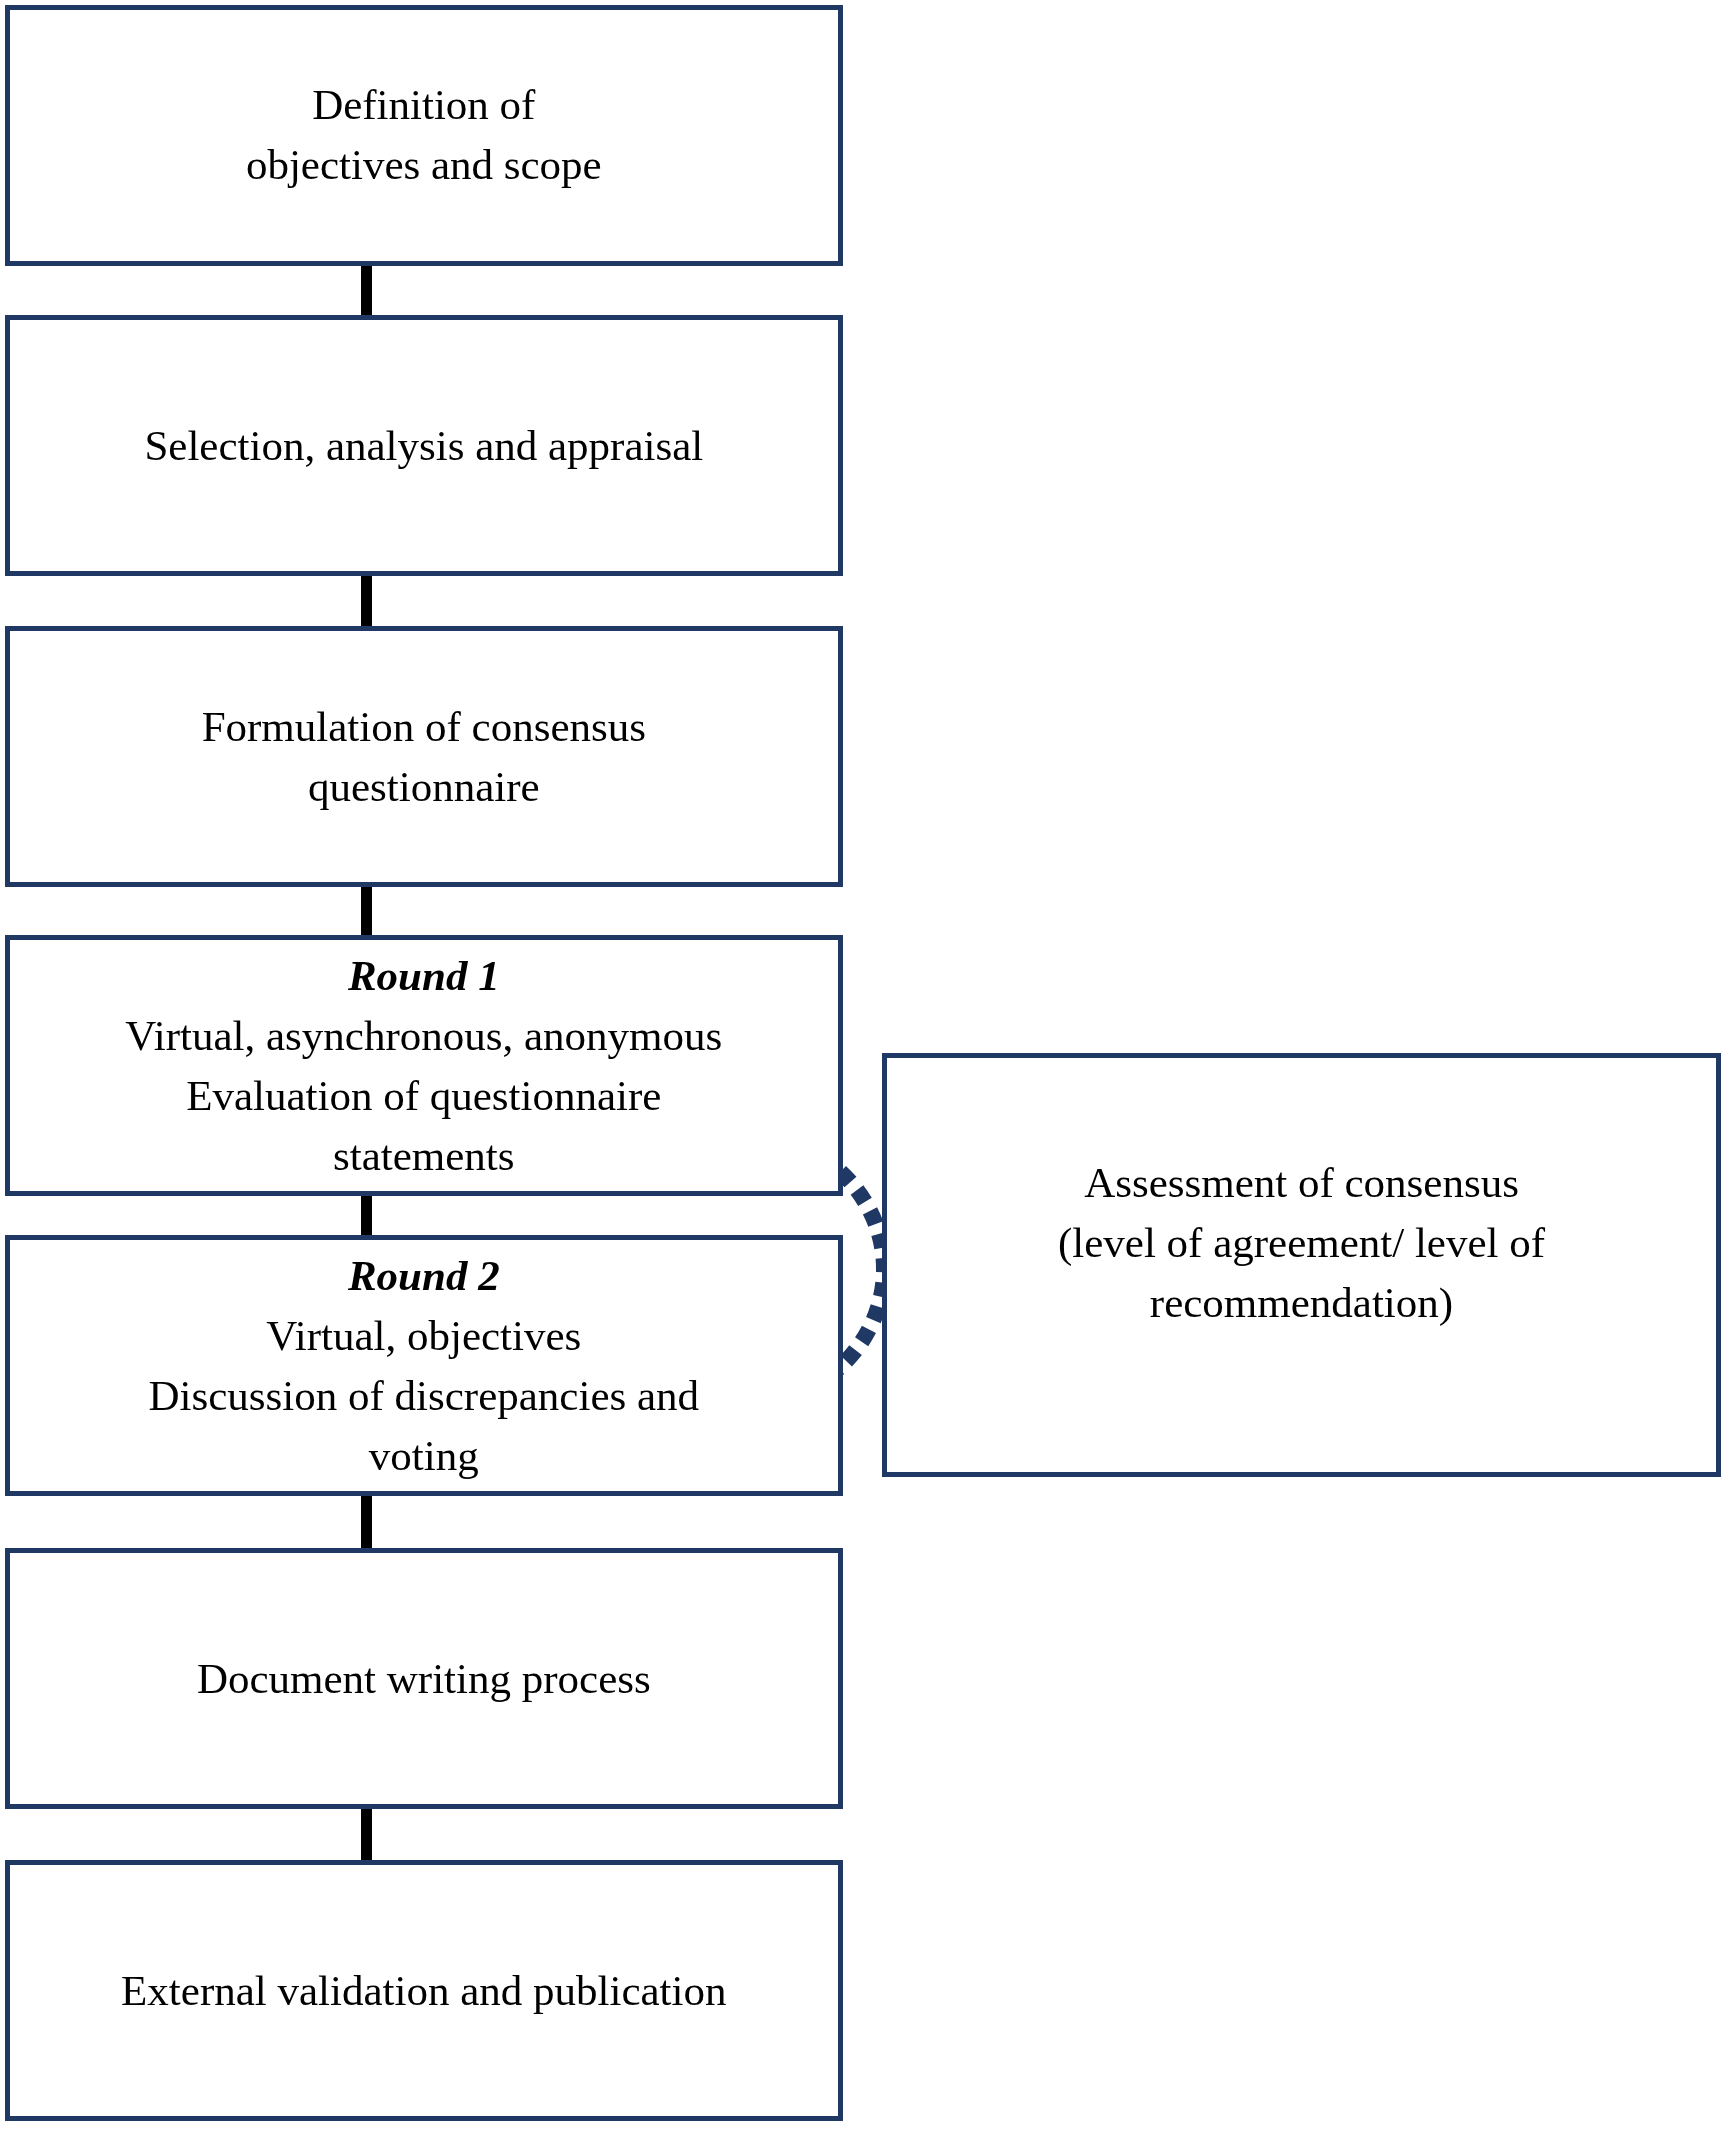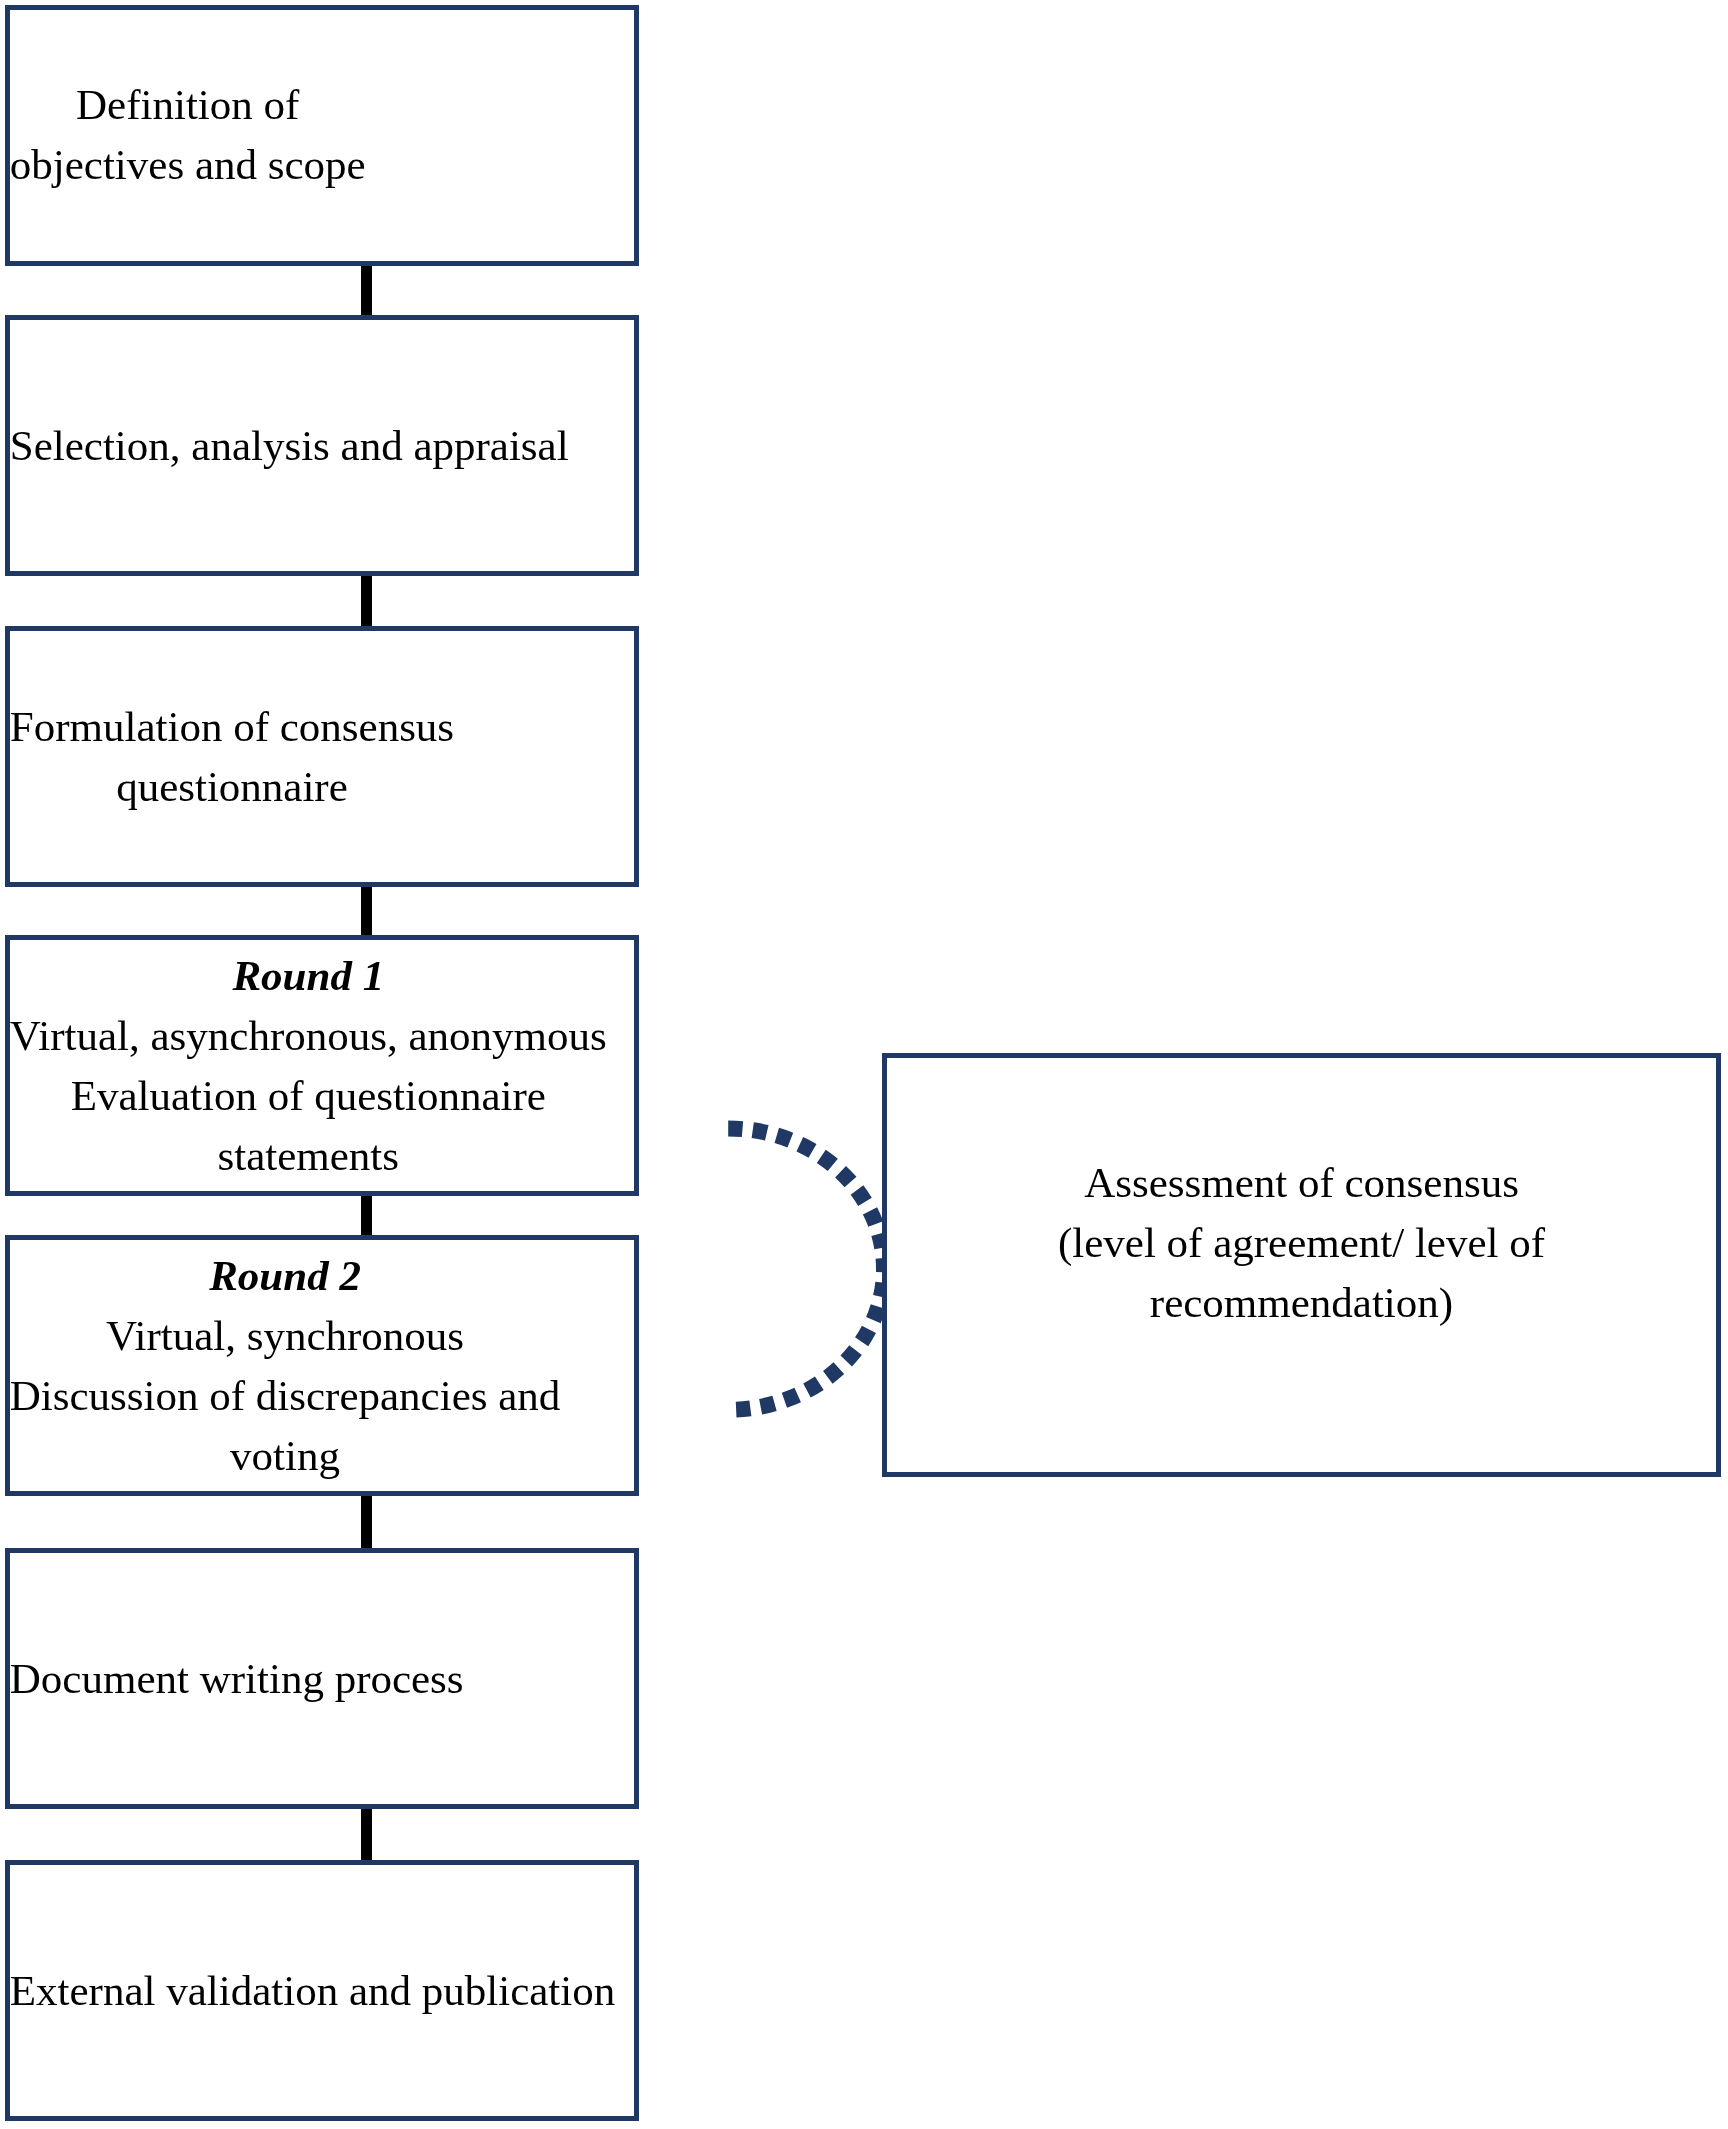--- a/index.html
+++ b/index.html
@@ -21,26 +21,26 @@
   .canvas { position: absolute; inset: 0; }
 
   .connector {
     position: absolute;
     left: 361px; width: 11px;
     background: var(--connector);
   }
 
   .box {
     position: absolute;
-    left: 4.8px; width: 634px;
+    left: 4.8px; width: 838px;
     border: 5.6px solid var(--box-border);
     background: var(--bg);
     display: flex;
     align-items: center;
-    justify-content: flex-start;
+    justify-content: center;
     text-align: center;
   }
   .box .line {
     font-size: 43px;
     line-height: 60px;
     white-space: nowrap;
   }
   .box .line.bold { font-weight: bold; font-style: italic; }
 
   .side-box {
@@ -110,21 +110,21 @@
       <div class="line bold">Round 1</div>
       <div class="line">Virtual, asynchronous, anonymous</div>
       <div class="line">Evaluation of questionnaire</div>
       <div class="line">statements</div>
     </div>
   </div>
 
   <div class="box" style="top:1235px;height:261px">
     <div>
       <div class="line bold">Round 2</div>
-      <div class="line">Virtual, synchronous</div>
+      <div class="line">Virtual, objectives</div>
       <div class="line">Discussion of discrepancies and</div>
       <div class="line">voting</div>
     </div>
   </div>
 
   <div class="box" style="top:1548px;height:261px">
     <div>
       <div class="line">Document writing process</div>
     </div>
   </div>

